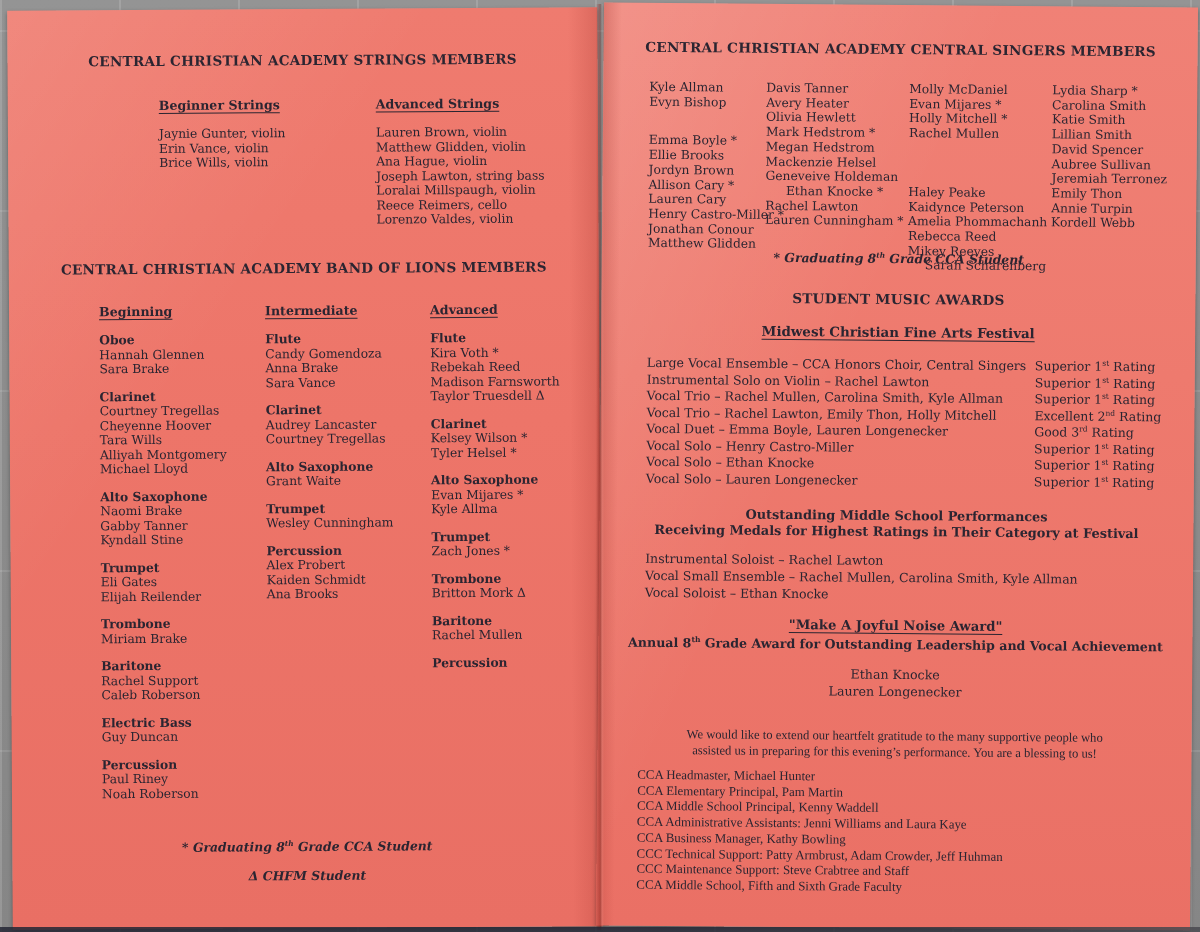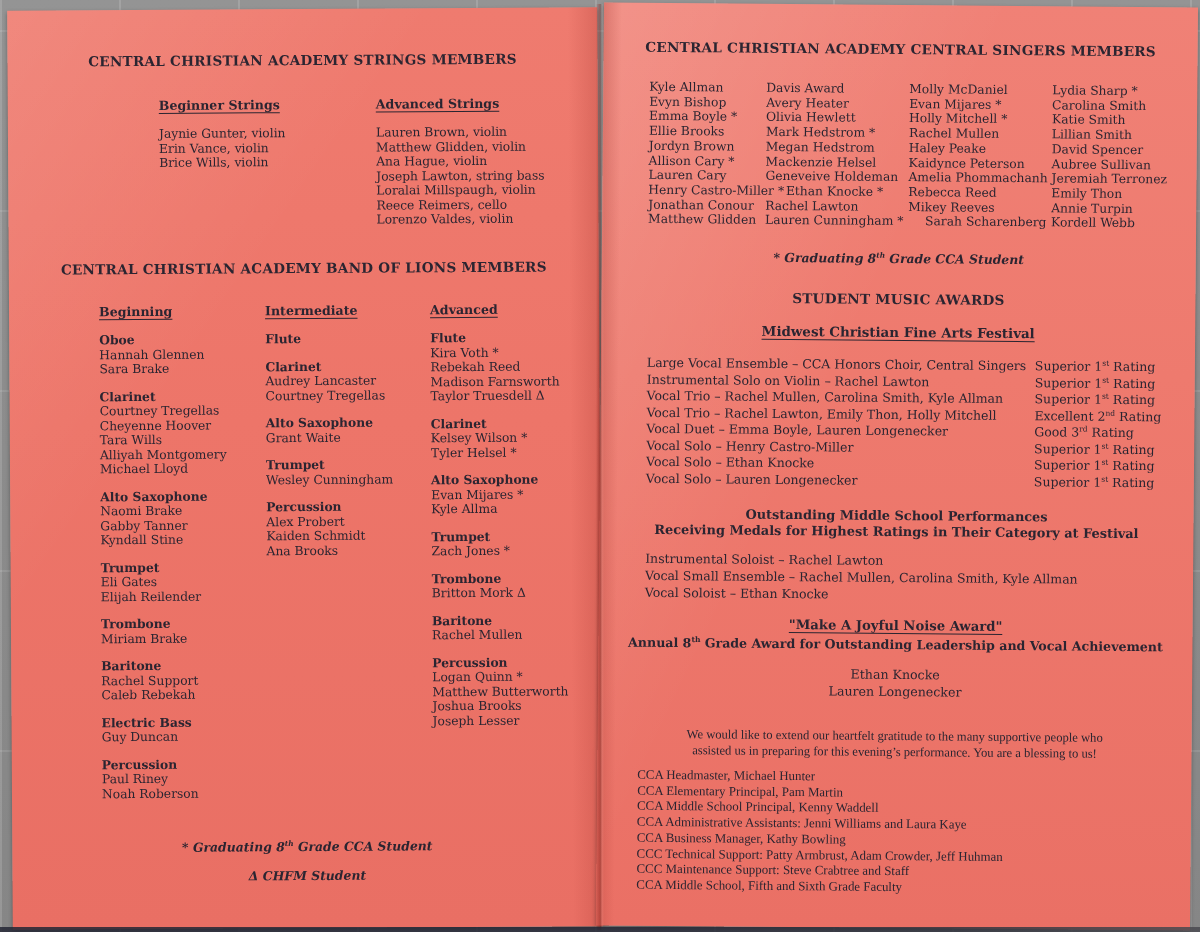--- a/index.html
+++ b/index.html
@@ -145,21 +145,21 @@
                 <div>
 
                 <div class="nm">Miriam Brake</div>
               </div>
               </div>
             <div class="inst-sec">
                 <div class="nm inst">Baritone</div>
                 <div>
 
                 <div class="nm">Rachel Support</div>
-                <div class="nm">Caleb Rebekah</div>
+                <div class="nm">Caleb Roberson</div>
               </div>
               </div>
             <div class="inst-sec">
                 <div class="nm inst">Electric Bass</div>
                 <div>
 
                 <div class="nm">Guy Duncan</div>
               </div>
               </div>
             <div class="inst-sec">
@@ -171,20 +171,26 @@
               </div>
               </div>
           </div>
         </div>
         <div class="band-col" style="left: 256px;">
           <div class="col-head u">Intermediate</div>
           <div>
 
           <div class="inst-sec">
                 <div class="nm inst">Flute</div>
+                <div>
+
+                <div class="nm">Candy Gomendoza</div>
+                <div class="nm">Anna Brake</div>
+                <div class="nm">Sara Vance</div>
+              </div>
               </div>
             <div class="inst-sec">
                 <div class="nm inst">Clarinet</div>
                 <div>
 
                 <div class="nm">Audrey Lancaster</div>
                 <div class="nm">Courtney Tregellas</div>
               </div>
               </div>
             <div class="inst-sec">
@@ -258,27 +264,20 @@
               </div>
             <div class="inst-sec">
                 <div class="nm inst">Baritone</div>
                 <div>
 
                 <div class="nm">Rachel Mullen</div>
               </div>
               </div>
             <div class="inst-sec">
                 <div class="nm inst">Percussion</div>
-                <div>
-
-                <div class="nm">Logan Quinn *</div>
-                <div class="nm">Matthew Butterworth</div>
-                <div class="nm">Joshua Brooks</div>
-                <div class="nm">Joseph Lesser</div>
-              </div>
               </div>
           </div>
         </div>
       </div>
 
     <div class="abs center ital foot" style="top:830px;">
       <span>* Graduating 8</span><sup>th</sup><span> Grade CCA Student</span>
     </div>
     <div class="abs center ital foot" style="top:859px;">Δ CHFM Student</div>
   </div>
@@ -287,53 +286,53 @@
 
     <div class="titlebar" style="top:36px;">CENTRAL CHRISTIAN ACADEMY CENTRAL SINGERS MEMBERS</div>
 
     <div style="position:absolute;top:77px;left:0;">
 
     <div class="singer-col" style="left: 46px;">
           <div>
 
           <div class="nm" style="line-height:14.7px;">Kyle Allman</div>
             <div class="nm" style="line-height:14.7px;">Evyn Bishop</div>
-            <div class="nm" style="line-height:14.7px;">Emma Boyle *</div>
+            <div class="nm" style="line-height:14.7px;margin-top:24px;">Emma Boyle *</div>
             <div class="nm" style="line-height:14.7px;">Ellie Brooks</div>
             <div class="nm" style="line-height:14.7px;">Jordyn Brown</div>
             <div class="nm" style="line-height:14.7px;">Allison Cary *</div>
             <div class="nm" style="line-height:14.7px;">Lauren Cary</div>
             <div class="nm" style="line-height:14.7px;">Henry Castro-Miller *</div>
             <div class="nm" style="line-height:14.7px;">Jonathan Conour</div>
             <div class="nm" style="line-height:14.7px;">Matthew Glidden</div>
           </div>
         </div>
         <div class="singer-col" style="left: 163px;">
           <div>
 
-          <div class="nm" style="line-height:14.7px;">Davis Award</div>
+          <div class="nm" style="line-height:14.7px;">Davis Tanner</div>
             <div class="nm" style="line-height:14.7px;">Avery Heater</div>
             <div class="nm" style="line-height:14.7px;">Olivia Hewlett</div>
             <div class="nm" style="line-height:14.7px;">Mark Hedstrom *</div>
             <div class="nm" style="line-height:14.7px;">Megan Hedstrom</div>
             <div class="nm" style="line-height:14.7px;">Mackenzie Helsel</div>
             <div class="nm" style="line-height:14.7px;">Geneveive Holdeman</div>
             <div class="nm" style="line-height:14.7px;text-align:center;">Ethan Knocke *</div>
             <div class="nm" style="line-height:14.7px;">Rachel Lawton</div>
             <div class="nm" style="line-height:14.7px;">Lauren Cunningham *</div>
           </div>
         </div>
         <div class="singer-col" style="left: 306px;">
           <div>
 
           <div class="nm" style="line-height:14.7px;">Molly McDaniel</div>
             <div class="nm" style="line-height:14.7px;">Evan Mijares *</div>
             <div class="nm" style="line-height:14.7px;">Holly Mitchell *</div>
             <div class="nm" style="line-height:14.7px;">Rachel Mullen</div>
-            <div class="nm" style="line-height:14.7px;">Haley Peake</div>
+            <div class="nm" style="line-height:14.7px;margin-top:44px;">Haley Peake</div>
             <div class="nm" style="line-height:14.7px;">Kaidynce Peterson</div>
             <div class="nm" style="line-height:14.7px;">Amelia Phommachanh</div>
             <div class="nm" style="line-height:14.7px;">Rebecca Reed</div>
             <div class="nm" style="line-height:14.7px;">Mikey Reeves</div>
             <div class="nm" style="line-height:14.7px;margin-left:17px;">Sarah Scharenberg</div>
           </div>
         </div>
         <div class="singer-col" style="left: 449px;">
           <div>
 

